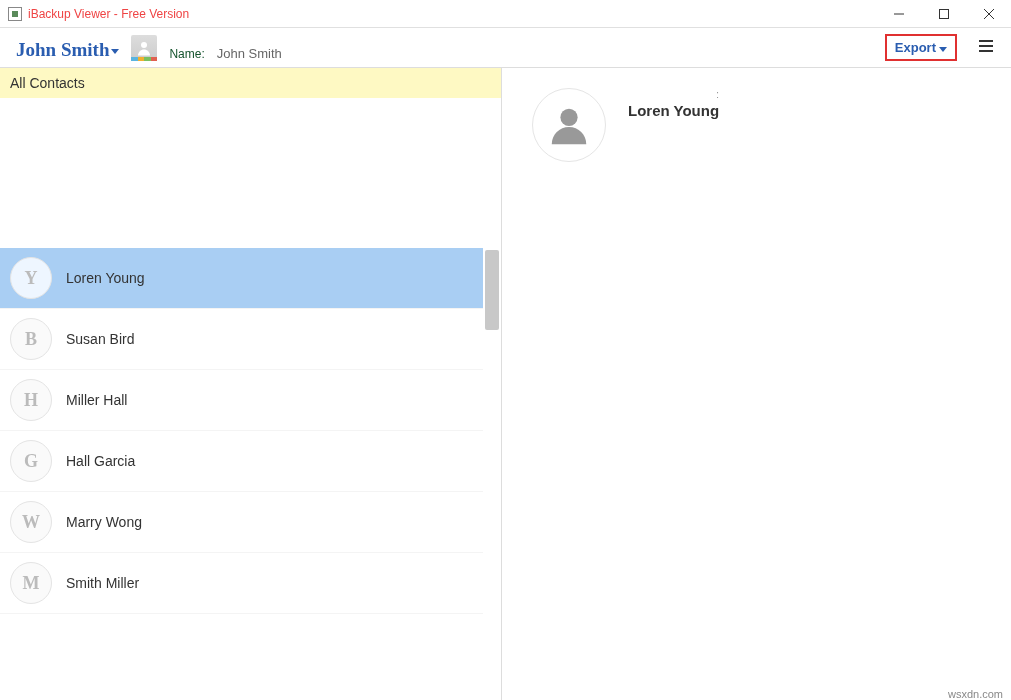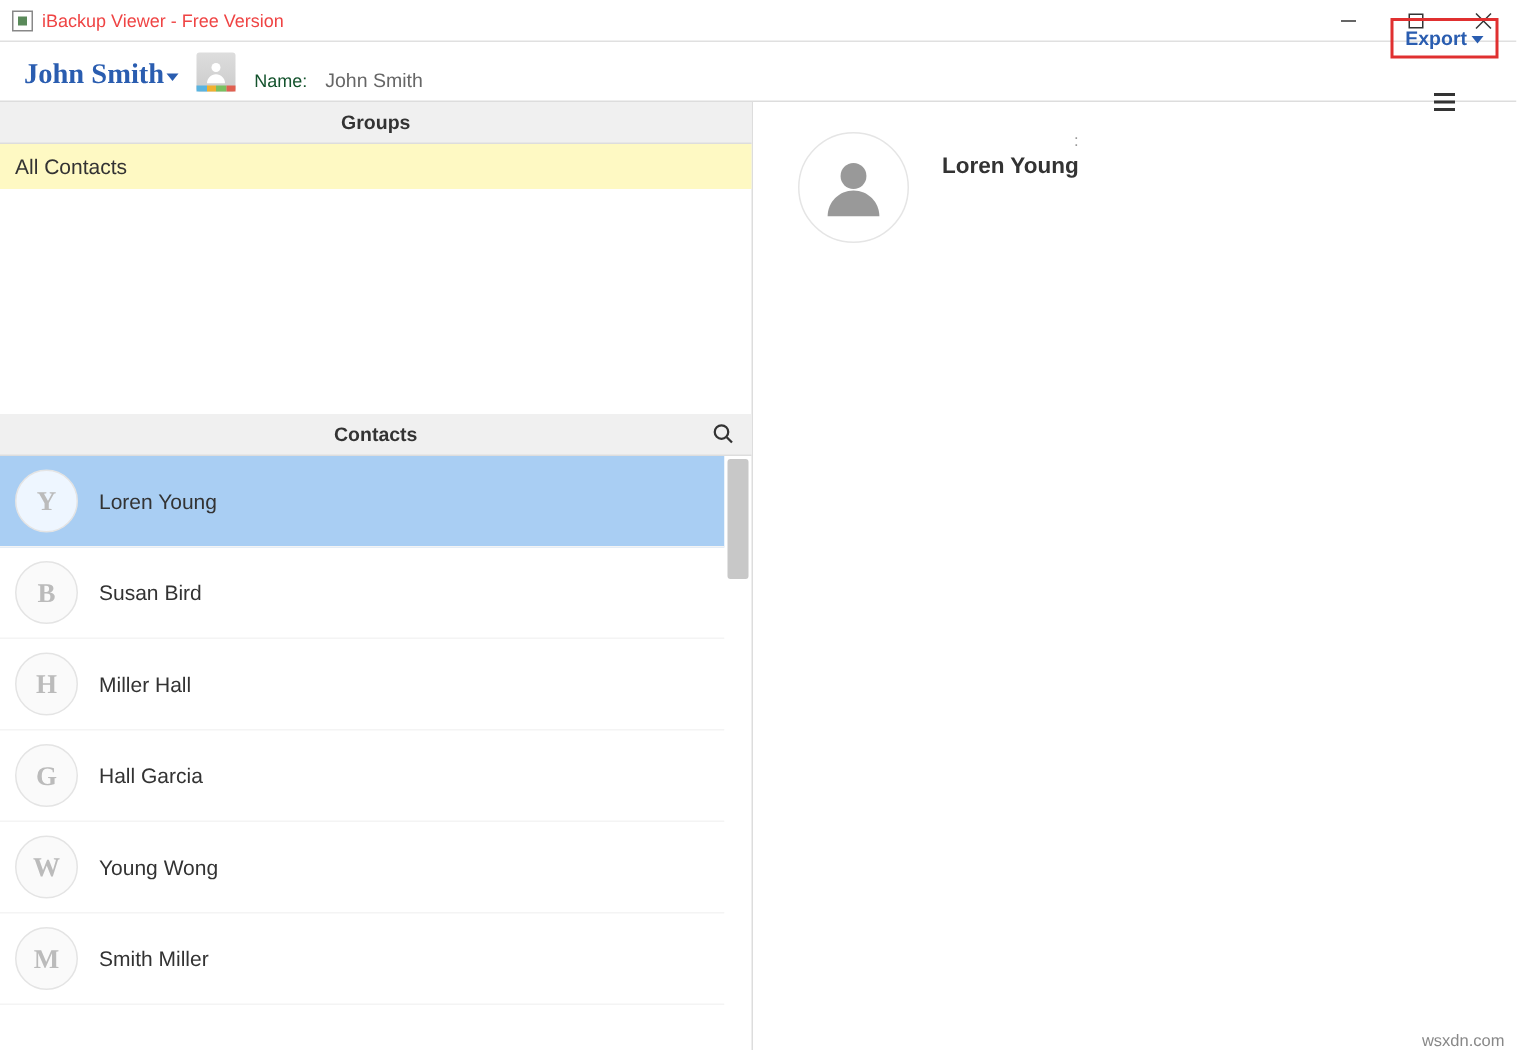--- a/index.html
+++ b/index.html
@@ -16,21 +16,21 @@
 
 .toolbar { height: 40px; display: flex; align-items: center; justify-content: space-between; padding: 0 12px 0 16px; border-bottom: 1px solid #ddd; }
 .toolbar-left { display: flex; align-items: flex-end; gap: 12px; }
 .device-name { color: #2a5db0; font-weight: bold; font-size: 19px; font-family: Georgia, serif; display: flex; align-items: center; gap: 2px; cursor: pointer; }
 .caret-down { width: 0; height: 0; border-left: 4px solid transparent; border-right: 4px solid transparent; border-top: 5px solid #2a5db0; margin-top: 3px; }
 .caret-down.small { border-top-color: #2a5db0; }
 .avatar-small { width: 26px; height: 26px; background: linear-gradient(#ddd,#ccc); border-radius: 2px; display:flex; align-items:center; justify-content:center;}
 .avatar-small svg { width:18px; height:18px; fill:#fff; }
 .toolbar-name-label { color: #14532d; font-size: 12px; }
 .toolbar-name-value { color: #666; font-size: 13px; font-weight:500; }
-.toolbar-right { display: flex; align-items: center; gap: 16px; flex-direction: column; }
+.toolbar-right { display: flex; align-items: center; gap: 16px; }
 .export-btn { border: 2px solid #e03030; padding: 4px 8px; color: #2a5db0; font-weight: bold; font-size: 13px; display: flex; align-items: center; gap: 3px; cursor: pointer; }
 .hamburger { cursor: pointer; padding: 4px; }
 .hamburger svg { width: 18px; height: 18px; }
 
 .content { display: flex; height: calc(700px - 28px - 40px); position: relative; }
 .left-panel { width: 502px; border-right: 1px solid #ddd; display: flex; flex-direction: column; }
 .section-header { background: #f0f0f0; border-bottom: 1px solid #ddd; text-align: center; padding: 6px 0; font-weight: bold; font-size: 13px; position: relative; }
 .section-header.with-search .search-icon { position: absolute; right: 12px; top: 6px; cursor: pointer; }
 
 .groups-list { height: 180px; }
@@ -120,34 +120,24 @@
           <line x1="2" y1="4" x2="16" y2="4" stroke="#333" stroke-width="2"></line>
           <line x1="2" y1="9" x2="16" y2="9" stroke="#333" stroke-width="2"></line>
           <line x1="2" y1="14" x2="16" y2="14" stroke="#333" stroke-width="2"></line>
         </svg>
     </div>
   </div>
 </div>
 
 <div class="content">
   <div class="left-panel">
-    <div class="section-header">Groups</div>
     <div class="groups-list">
       <div class="group-row selected">
         <span>All Contacts</span>
       </div>
-    </div>
-    <div class="section-header with-search">
-      <span>Contacts</span>
-      <span class="search-icon">
-        <svg width="14" height="14" viewBox="0 0 14 14">
-            <circle cx="6" cy="6" r="4.5" fill="none" stroke="#333" stroke-width="1.5"></circle>
-            <line x1="9.5" y1="9.5" x2="13" y2="13" stroke="#333" stroke-width="1.5"></line>
-          </svg>
-      </span>
     </div>
     <div class="contacts-container">
       <div class="contacts-list">
         <div class="contact-row selected">
           <div class="contact-avatar">Y</div>
           <div class="contact-name">Loren Young</div>
         </div>
         <div class="contact-row">
           <div class="contact-avatar">B</div>
           <div class="contact-name">Susan Bird</div>
@@ -155,21 +145,21 @@
         <div class="contact-row">
           <div class="contact-avatar">H</div>
           <div class="contact-name">Miller Hall</div>
         </div>
         <div class="contact-row">
           <div class="contact-avatar">G</div>
           <div class="contact-name">Hall Garcia</div>
         </div>
         <div class="contact-row">
           <div class="contact-avatar">W</div>
-          <div class="contact-name">Young Wong</div>
+          <div class="contact-name">Marry Wong</div>
         </div>
         <div class="contact-row">
           <div class="contact-avatar">M</div>
           <div class="contact-name">Smith Miller</div>
         </div>
       </div>
       <div class="scrollbar"></div>
     </div>
   </div>
 

